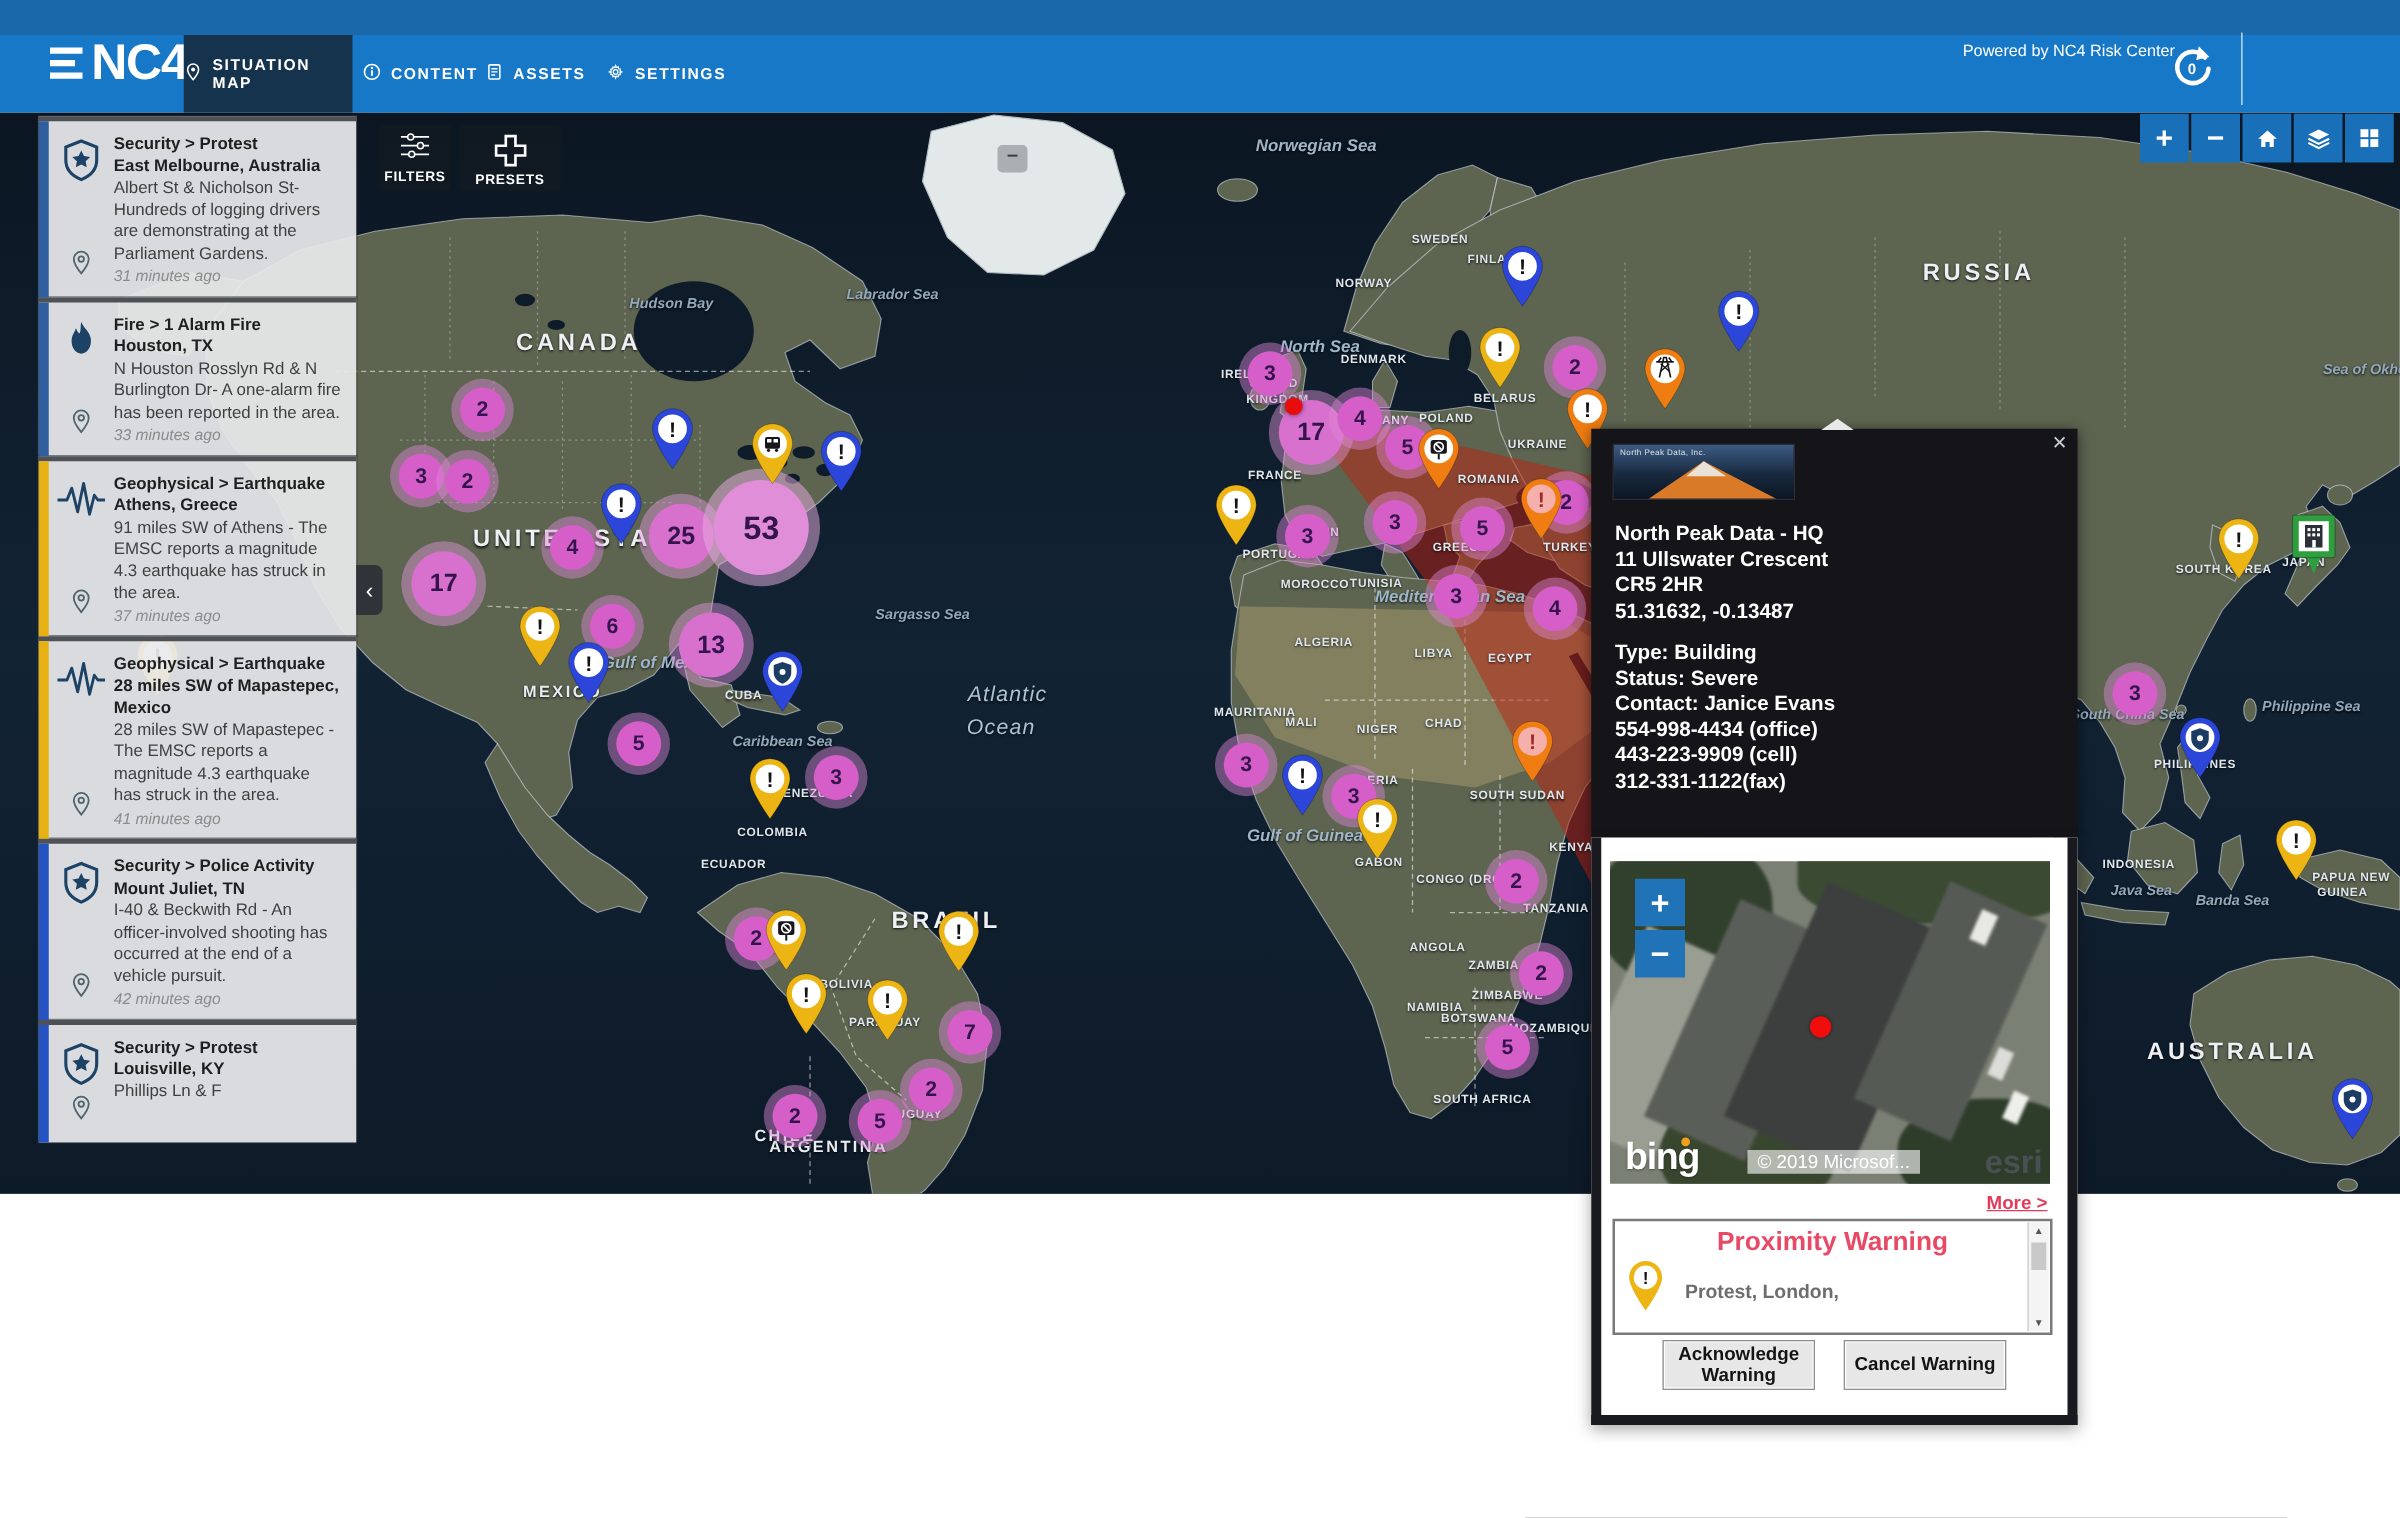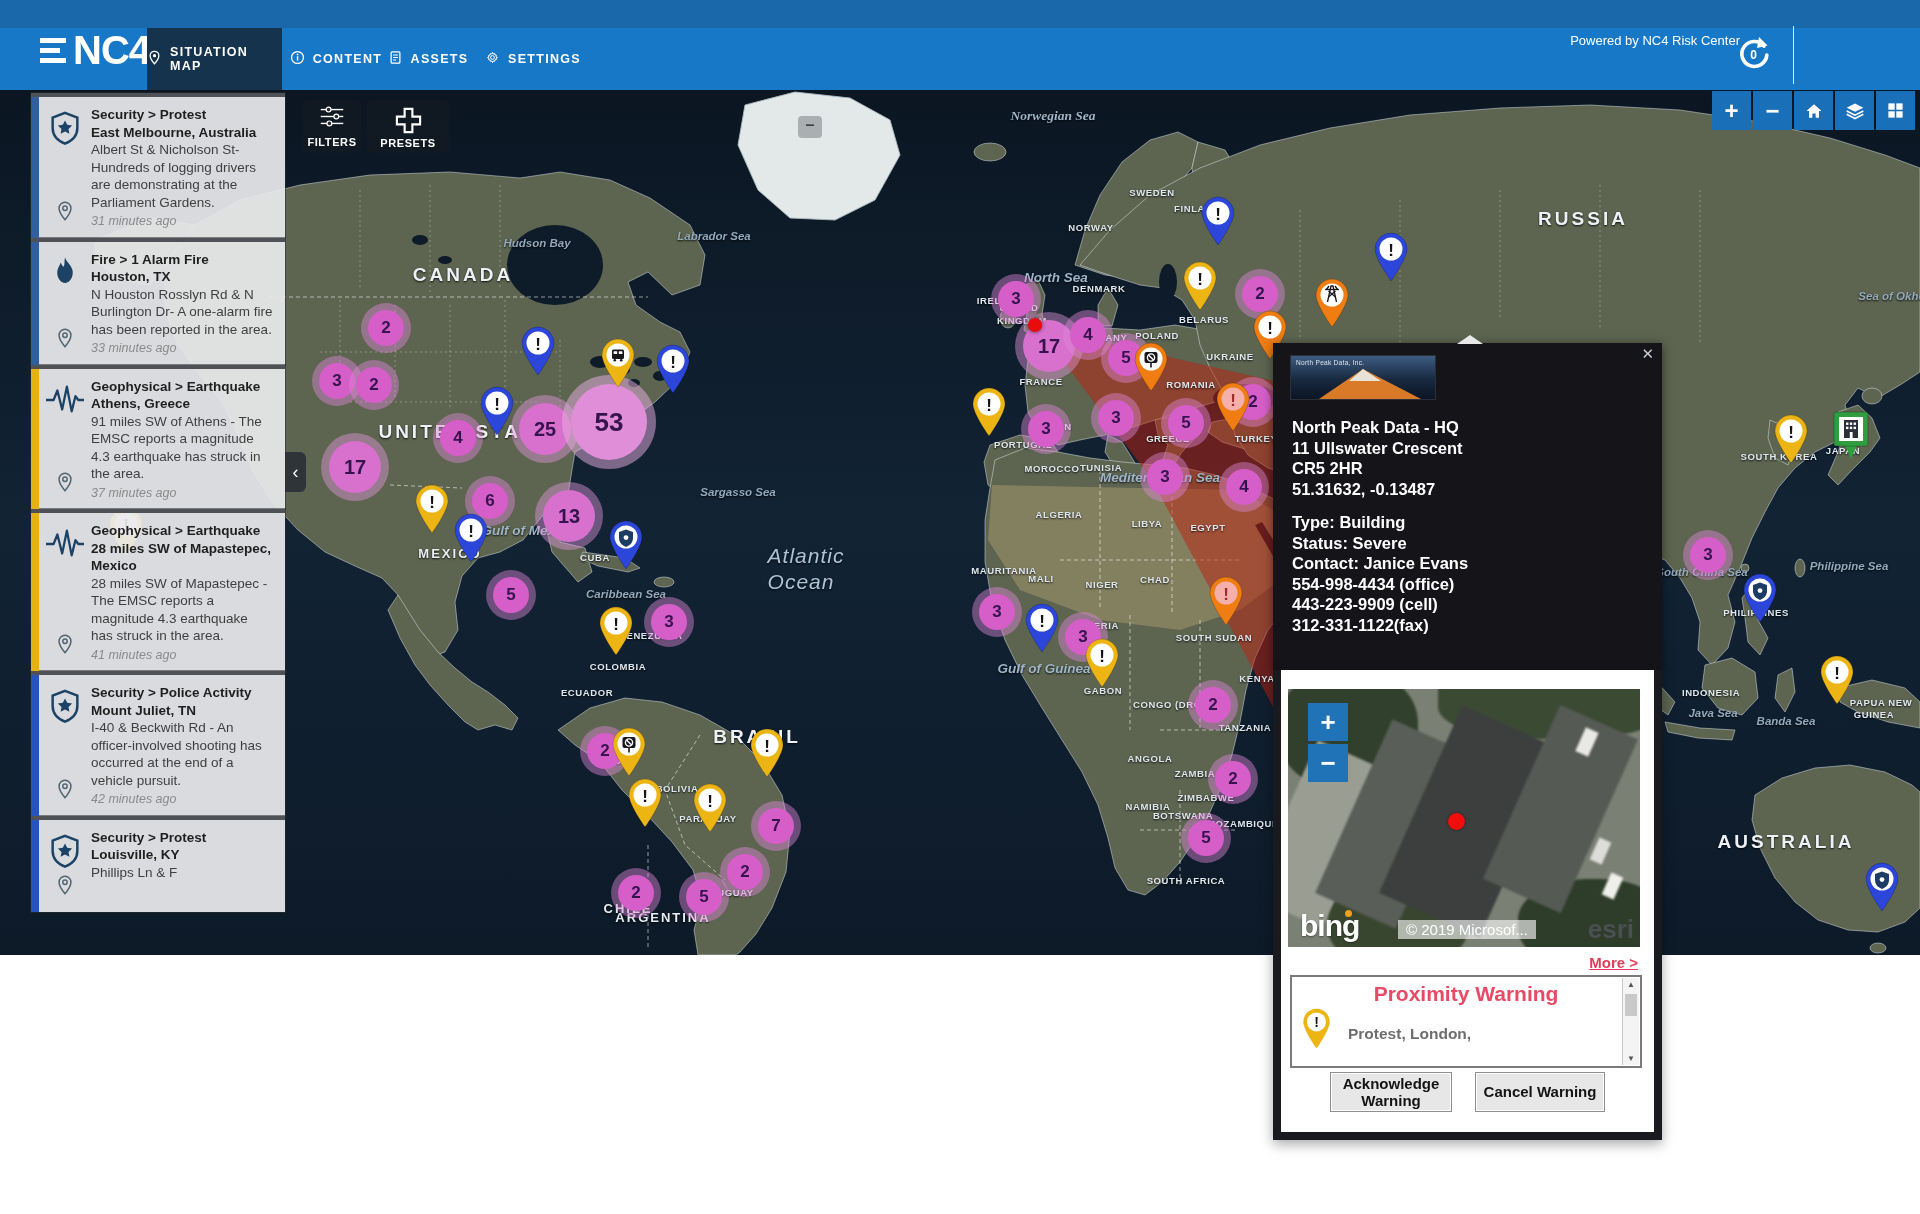--- a/index.html
+++ b/index.html
@@ -24,21 +24,21 @@
   .powered { position:absolute; right:180px; top:33px; color:#fff; font-size:13px; }
   .refresh { position:absolute; left:236px; top:36px; width:36px; height:36px; cursor:pointer; }
   .nav-divider { position:absolute; left:293px; top:26px; width:1px; height:58px; background:rgba(255,255,255,.85); }
 
   
   .map { position:absolute; left:0; top:90px; width:1920px; height:865px; background:#0e1b29; overflow:hidden; }
   .map svg.world { position:absolute; left:0; top:0; }
   .cone { position:absolute; left:0; top:0; pointer-events:none; }
   .map-label { position:absolute; transform:translate(-50%,-50%); white-space:nowrap; pointer-events:none;
                text-shadow:0 1px 2px rgba(0,0,0,.85); }
-  .lb-sea-lg { color:#aec3d4; font-size:21px; font-style:italic; letter-spacing:1px; }
+  .lb-sea-lg { color:#aec3d4; font-size:17px; font-style:italic; letter-spacing:1px; }
   .lb-sea    { color:#9fb6c8; font-size:13.5px; font-style:italic; font-weight:bold; }
   .lb-sea-sm { color:#93a9bb; font-size:11.5px; font-style:italic; font-weight:bold; }
   .lb-country-lg { color:#edf1f5; font-size:19px; font-weight:bold; letter-spacing:3px; }
   .lb-country    { color:#e8edf2; font-size:13px; font-weight:bold; letter-spacing:2px; }
   .lb-country-sm { color:#dfe7ee; font-size:9.5px; font-weight:bold; letter-spacing:.6px; }
 
   .cluster { position:absolute; border-radius:50%; display:flex; align-items:center; justify-content:center;
              font-weight:bold; color:#35144e; cursor:pointer; z-index:12; }
   .cl-s { width:36px; height:36px; font-size:17px; background:#d65ec9; box-shadow:0 0 0 7px rgba(221,136,214,.45); }
   .cl-m { width:52px; height:52px; font-size:20px; background:#d870cd; box-shadow:0 0 0 8px rgba(224,150,218,.45); }
@@ -279,21 +279,21 @@
         <span class="map-label lb-country-lg" style="left: 463px; top: 185px;">CANADA</span>
         <span class="map-label lb-country-lg" style="left: 472px; top: 342px;">UNITED STATES</span>
         <span class="map-label lb-country-lg" style="left: 1583px; top: 129px;">RUSSIA</span>
         <span class="map-label lb-country-lg" style="left: 1768px; top: 752px; margin-left: 18px;">AUSTRALIA</span>
         <span class="map-label lb-country-lg" style="left: 757px; top: 647px;">BRAZIL</span>
         <span class="map-label lb-country" style="left: 663px; top: 827px;">ARGENTINA</span>
         <span class="map-label lb-country" style="left: 628px; top: 818px;">CHILE</span>
         <span class="map-label lb-country" style="left: 450px; top: 463px;">MEXICO</span>
         <span class="map-label lb-sea-lg" style="left: 806px; top: 466px;">Atlantic</span>
         <span class="map-label lb-sea-lg" style="left: 801px; top: 492px;">Ocean</span>
-        <span class="map-label lb-sea" style="left: 1053px; top: 26px; font-family: Liberation Serif, serif;">Norwegian Sea</span>
+        <span class="map-label lb-sea" style="left: 1053px; top: 26px;">Norwegian Sea</span>
         <span class="map-label lb-sea" style="left: 1056px; top: 187px;">North Sea</span>
         <span class="map-label lb-sea" style="left: 528px; top: 440px;">Gulf of Mexico</span>
         <span class="map-label lb-sea" style="left: 1160px; top: 387px;">Mediterranean Sea</span>
         <span class="map-label lb-sea" style="left: 1044px; top: 578px;">Gulf of Guinea</span>
         <span class="map-label lb-sea-sm" style="left: 537px; top: 153px;">Hudson Bay</span>
         <span class="map-label lb-sea-sm" style="left: 714px; top: 146px;">Labrador Sea</span>
         <span class="map-label lb-sea-sm" style="left: 738px; top: 402px;">Sargasso Sea</span>
         <span class="map-label lb-sea-sm" style="left: 626px; top: 504px;">Caribbean Sea</span>
         <span class="map-label lb-sea-sm" style="left: 1849px; top: 476px;">Philippine Sea</span>
         <span class="map-label lb-sea-sm" style="left: 1713px; top: 623px;">Java Sea</span>
@@ -307,21 +307,21 @@
         <span class="map-label lb-country-sm" style="left: 1101px; top: 247px;">GERMANY</span>
         <span class="map-label lb-country-sm" style="left: 1157px; top: 245px;">POLAND</span>
         <span class="map-label lb-country-sm" style="left: 1204px; top: 229px;">BELARUS</span>
         <span class="map-label lb-country-sm" style="left: 1230px; top: 266px;">UKRAINE</span>
         <span class="map-label lb-country-sm" style="left: 1191px; top: 294px;">ROMANIA</span>
         <span class="map-label lb-country-sm" style="left: 1256px; top: 348px;">TURKEY</span>
         <span class="map-label lb-country-sm" style="left: 1168px; top: 348px;">GREECE</span>
         <span class="map-label lb-country-sm" style="left: 1019px; top: 217px;">UNITED</span>
         <span class="map-label lb-country-sm" style="left: 1022px; top: 230px;">KINGDOM</span>
         <span class="map-label lb-country-sm" style="left: 1000px; top: 210px;">IRELAND</span>
-        <span class="map-label lb-country-sm" style="left: 1041px; top: 291px; text-align: center;">FRANCE</span>
+        <span class="map-label lb-country-sm" style="left: 1020px; top: 291px; text-align: center;">FRANCE</span>
         <span class="map-label lb-country-sm" style="left: 1056px; top: 336px;">SPAIN</span>
         <span class="map-label lb-country-sm" style="left: 1023px; top: 354px;">PORTUGAL</span>
         <span class="map-label lb-country-sm" style="left: 1101px; top: 377px;">TUNISIA</span>
         <span class="map-label lb-country-sm" style="left: 1052px; top: 378px;">MOROCCO</span>
         <span class="map-label lb-country-sm" style="left: 1059px; top: 424px;">ALGERIA</span>
         <span class="map-label lb-country-sm" style="left: 1147px; top: 433px;">LIBYA</span>
         <span class="map-label lb-country-sm" style="left: 1208px; top: 437px;">EGYPT</span>
         <span class="map-label lb-country-sm" style="left: 1004px; top: 480px;">MAURITANIA</span>
         <span class="map-label lb-country-sm" style="left: 1041px; top: 488px;">MALI</span>
         <span class="map-label lb-country-sm" style="left: 1102px; top: 494px;">NIGER</span>

